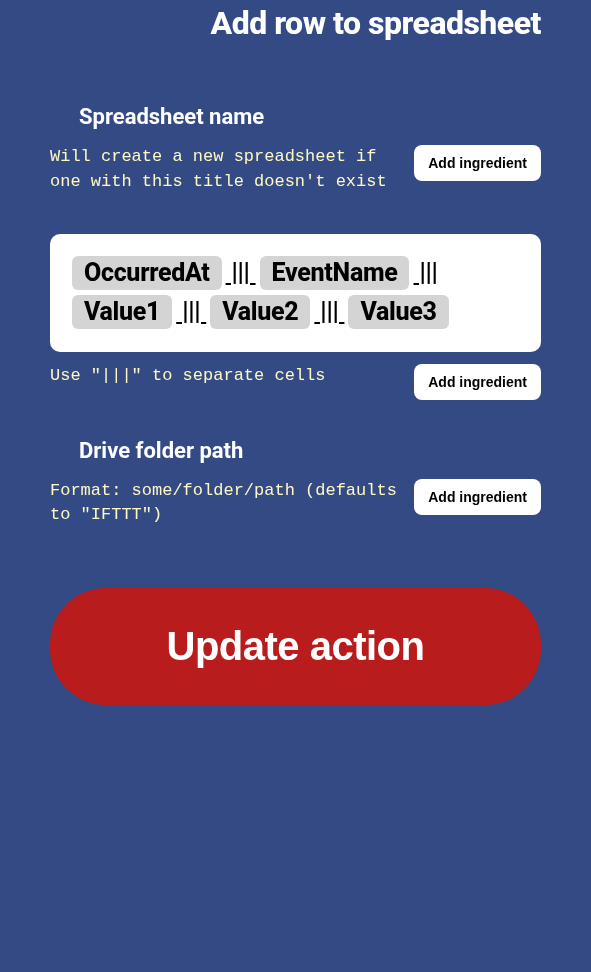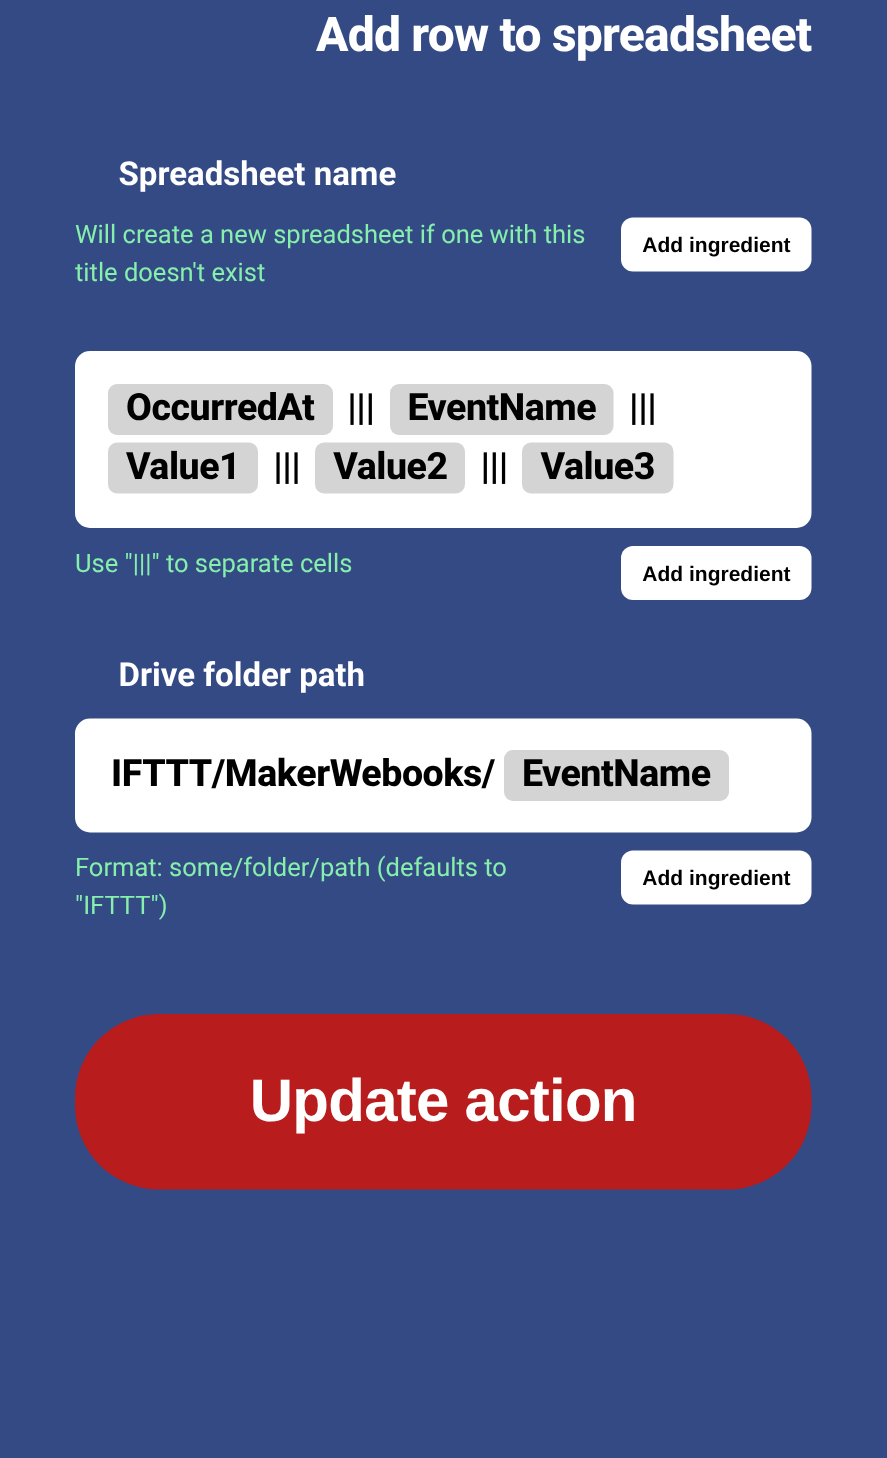--- a/index.html
+++ b/index.html
@@ -53,24 +53,25 @@
       padding:0 4px;
     }
     .helper-row {
       display:flex;
       justify-content:space-between;
       align-items:flex-start;
       margin-top:12px;
       gap:16px;
     }
     .helper-text {
-      color:#86efac;
+      color:#fef9c3;
       font-size:17px;
       line-height:1.45;
       flex:1;
+      font-family:Liberation Mono, monospace;
     }
     .add-btn {
       background:#fff;
       color:#000;
       border:none;
       border-radius:8px;
       font-size:14px;
       font-weight:800;
       padding:10px 14px;
       cursor:pointer;
@@ -83,21 +84,21 @@
       color:#fff;
       border:none;
       border-radius:56px;
       font-size:40px;
       font-weight:800;
       padding:36px 0;
       margin-top:60px;
       cursor:pointer;
       letter-spacing:-0.5px;
     }
-    .row-wrap { line-height:1.55; margin-left:-2px; }
+    .row-wrap { line-height:1.55; margin-left:-2px;text-decoration:underline; }
     .path-text { font-weight:800; }
   </style>
 </head>
 <body>
 
 <h1 class="title">Add row to spreadsheet</h1>
 
 <section class="field-group">
   <div class="label">Spreadsheet name</div>
   <div class="helper-row">
@@ -111,23 +112,19 @@
     <div class="row-wrap" id="row-content"><span class="ingredient-pill">OccurredAt</span><span class="sep"> ||| </span><span class="ingredient-pill">EventName</span><span class="sep"> ||| </span><span class="ingredient-pill">Value1</span><span class="sep"> ||| </span><span class="ingredient-pill">Value2</span><span class="sep"> ||| </span><span class="ingredient-pill">Value3</span></div>
   </div>
   <div class="helper-row">
     <div class="helper-text">Use "|||" to separate cells</div>
     <button class="add-btn">Add ingredient</button>
   </div>
 </section>
 
 <section class="field-group third">
   <div class="label">Drive folder path</div>
-  <div class="input-box">
-    <span class="path-text">IFTTT/MakerWebooks/</span>
-    <span class="ingredient-pill">EventName</span>
-  </div>
   <div class="helper-row">
     <div class="helper-text">Format: some/folder/path (defaults to "IFTTT")</div>
     <button class="add-btn">Add ingredient</button>
   </div>
 </section>
 
 <button class="update-btn">Update action</button>
 
 </body></html>

